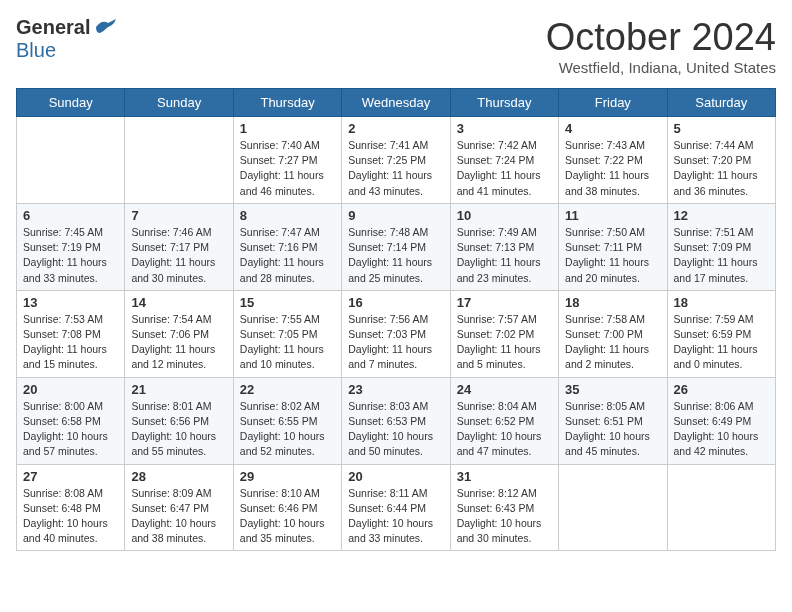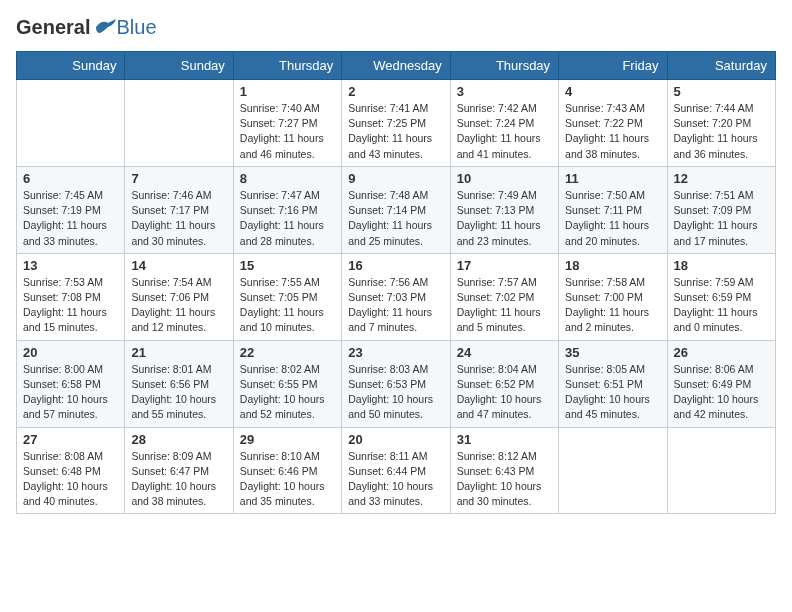--- a/index.html
+++ b/index.html
@@ -11,40 +11,40 @@
       padding: 16px;
     }
     .header {
       display: flex;
       justify-content: space-between;
       align-items: flex-start;
       margin-bottom: 12px;
     }
     .logo {
       display: flex;
-      flex-direction: row;
+      flex-direction: column;
       align-items: flex-start;
     }
     .logo-row {
       display: flex;
       align-items: center;
       gap: 2px;
     }
     .title-block {
       text-align: right;
     }
     .calendar {
       width: 100%;
       border-collapse: collapse;
       font-size: 11px;
     }
     .calendar th {
       background: #2e6da4;
       color: #fff;
-      text-align: right;
+      text-align: center;
       padding: 6px 8px;
       font-size: 13px;
       font-weight: normal;
       border: 1px solid #1a5a8a;
     }
     .calendar td {
       border: 1px solid #ccc;
       vertical-align: top;
       padding: 4px 6px;
       width: 108px;
@@ -81,20 +81,24 @@
   <div class="logo">
     <div class="logo-row">
       <span style="font-size:20px;font-weight:bold;color:#333;">General</span>
       <svg width="22" height="16" viewBox="0 0 22 16" style="margin-left:2px;margin-top:-2px;">
         <path d="M2,8 Q8,0 14,4 Q18,2 22,0 Q20,6 14,8 Q10,12 6,14 Q2,14 2,8Z" fill="#2e6da4"></path>
       </svg>
     </div>
     <div>
       <span style="font-size:20px;font-weight:normal;color:#2e6da4;">Blue</span>
     </div>
+  </div>
+  <div class="title-block">
+    <div style="font-size:38px;color:#333;font-weight:300;">October 2024</div>
+    <div style="font-size:15px;color:#555;">Westfield, Indiana, United States</div>
   </div>
 </div>
 
 <table class="calendar">
   <thead>
     <tr>
       <th>Sunday</th>
       <th>Sunday</th>
       <th>Thursday</th>
       <th>Wednesday</th>

